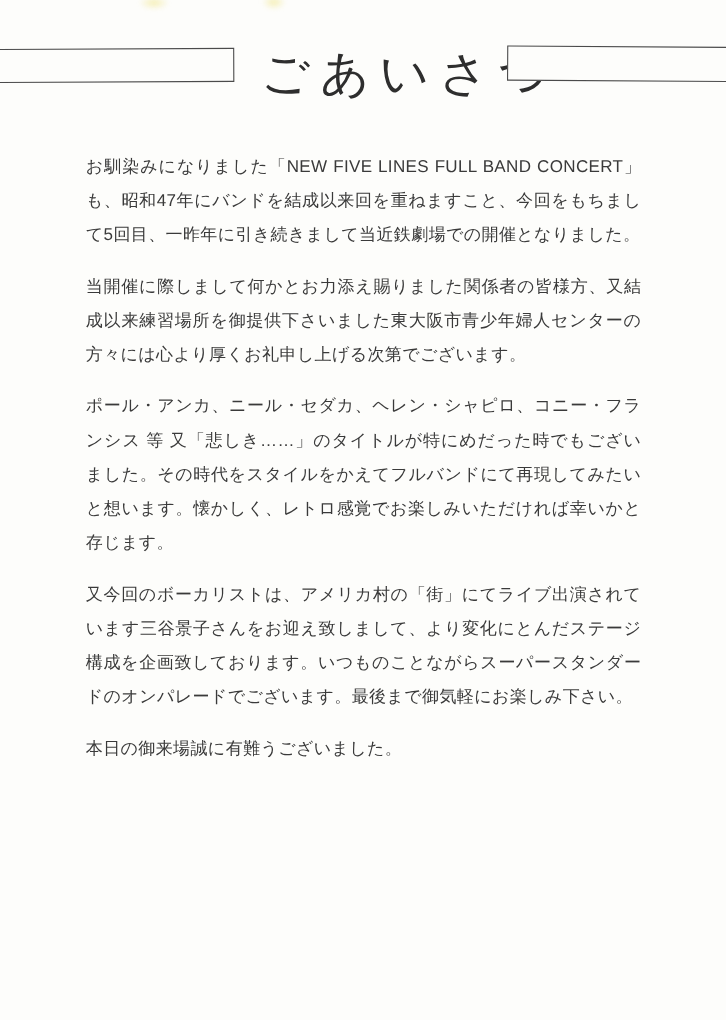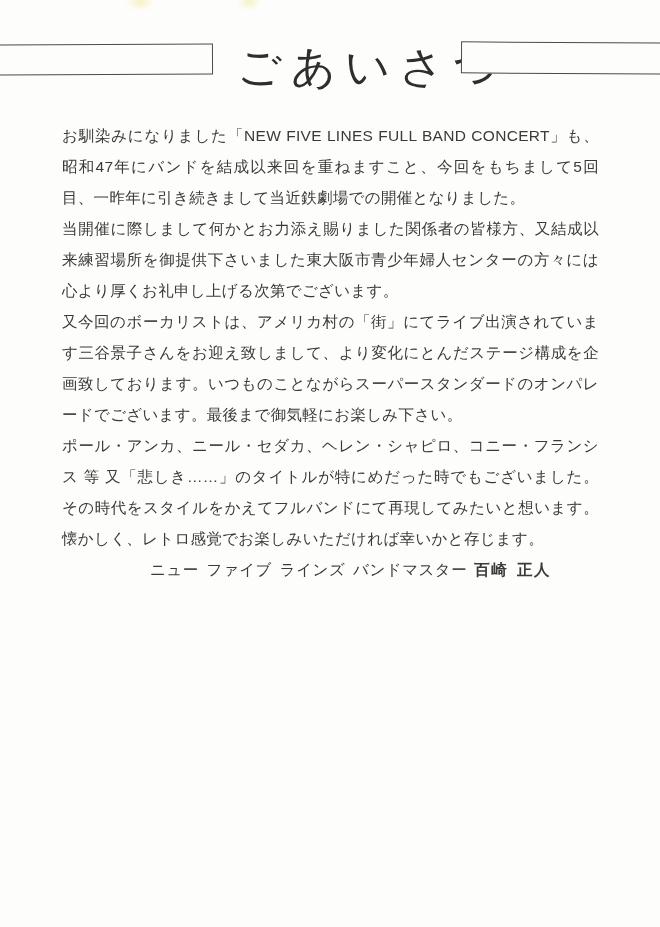--- a/index.html
+++ b/index.html
@@ -59,21 +59,21 @@
   
   .body-text {
     position: absolute;
     left: 62px; top: 120px; width: 537px;
     font-size: 15.5px;
     line-height: 31px;
     letter-spacing: 0.3px;
     color: var(--ink);
     text-align: justify;
   }
-  .body-text p { margin: 0; }
+  .body-text p { margin: 16px; }
   .body-text p.gap-before { margin-top: 21px; }
   .body-text p.gap-before-lg { margin-top: 24px; }
 
   .signature {
     margin-top: 11px;
     padding-left: 88px;
     font-size: 15.5px;
     letter-spacing: 0.5px;
     word-spacing: 3px;
     white-space: nowrap;
@@ -91,21 +91,19 @@
 
   <header class="title-row">
     <div class="rule rule-left"></div>
     <h1 class="title">ごあいさつ</h1>
     <div class="rule rule-right"></div>
   </header>
 
   <main class="body-text">
     <p>お馴染みになりました「NEW FIVE LINES FULL BAND CONCERT」も、昭和47年にバンドを結成以来回を重ねますこと、今回をもちまして5回目、一昨年に引き続きまして当近鉄劇場での開催となりました。</p>
     <p>当開催に際しまして何かとお力添え賜りました関係者の皆様方、又結成以来練習場所を御提供下さいました東大阪市青少年婦人センターの方々には心より厚くお礼申し上げる次第でございます。</p>
+    <p>ポール・アンカ、ニール・セダカ、ヘレン・シャピロ、コニー・フランシス 等 又「悲しき……」のタイトルが特にめだった時でもございました。その時代をスタイルをかえてフルバンドにて再現してみたいと想います。懐かしく、レトロ感覚でお楽しみいただければ幸いかと存じます。</p>
     <p>又今回のボーカリストは、アメリカ村の「街」にてライブ出演されています三谷景子さんをお迎え致しまして、より変化にとんだステージ構成を企画致しております。いつものことながらスーパースタンダードのオンパレードでございます。最後まで御気軽にお楽しみ下さい。</p>
-    <p>ポール・アンカ、ニール・セダカ、ヘレン・シャピロ、コニー・フランシス 等 又「悲しき……」のタイトルが特にめだった時でもございました。その時代をスタイルをかえてフルバンドにて再現してみたいと想います。懐かしく、レトロ感覚でお楽しみいただければ幸いかと存じます。</p>
+    <p>本日の御来場誠に有難うございました。</p>
 
-    <p class="signature">
-      <span>ニュー ファイブ ラインズ バンドマスター</span><span class="sig-name">百崎 正人</span>
-    </p>
   </main>
 
 </div>
 
 </body></html>

